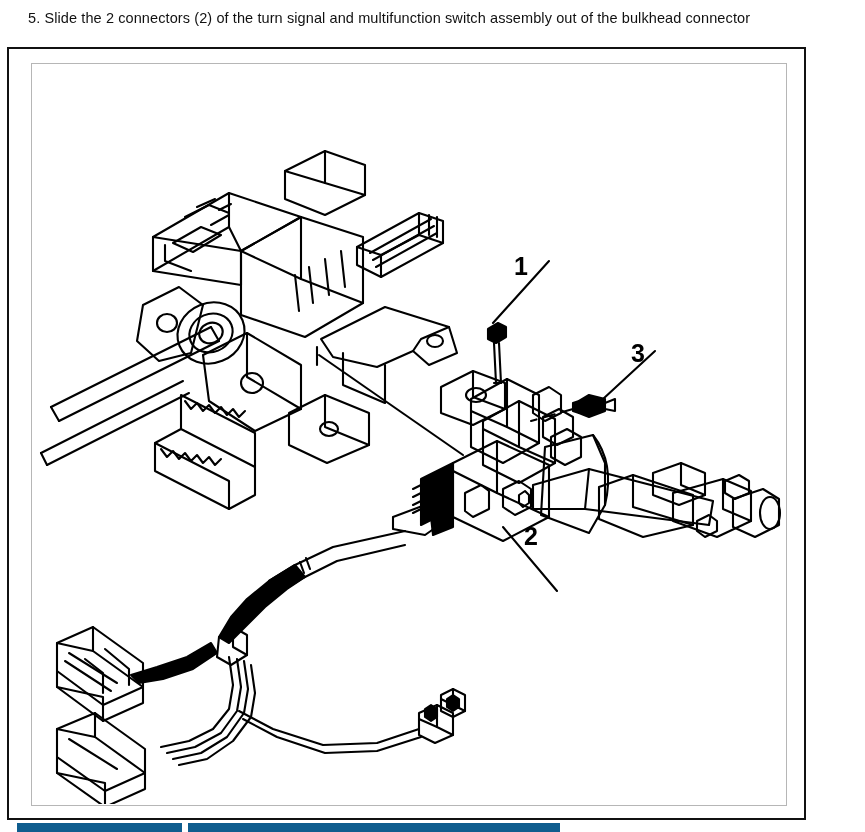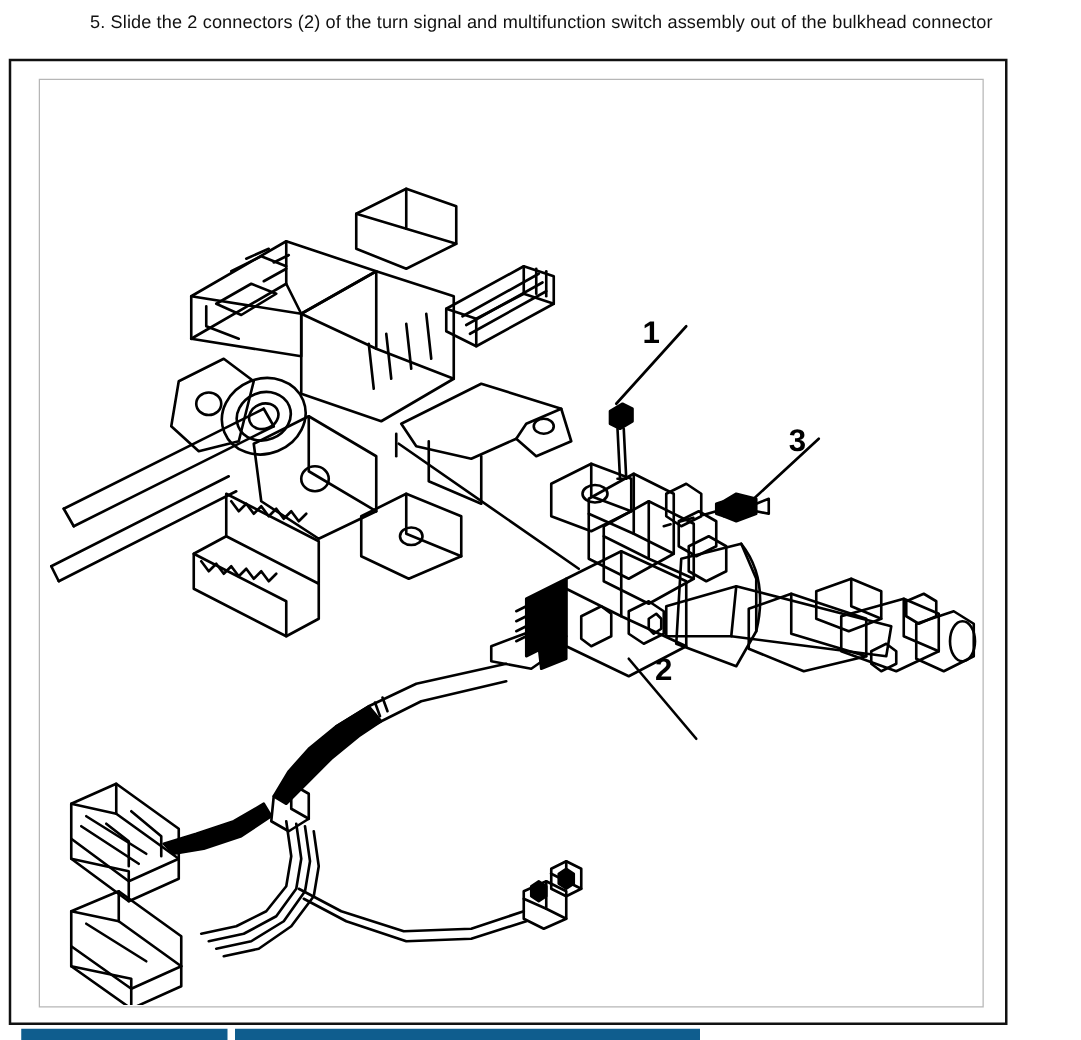--- a/index.html
+++ b/index.html
@@ -28,21 +28,20 @@
   }
   #instruction-text {
     position: absolute;
     left: 28px;
     top: 8px;
     font-size: 14.5px;
     line-height: 20px;
     letter-spacing: 0.1px;
     color: #111111;
     white-space: nowrap;
-    margin-left: 44px;
   }
 
   
   #figure-outer-frame {
     position: absolute;
     left: 7px;
     top: 47px;
     width: 799px;
     height: 773px;
     border: 2px solid #111111;

